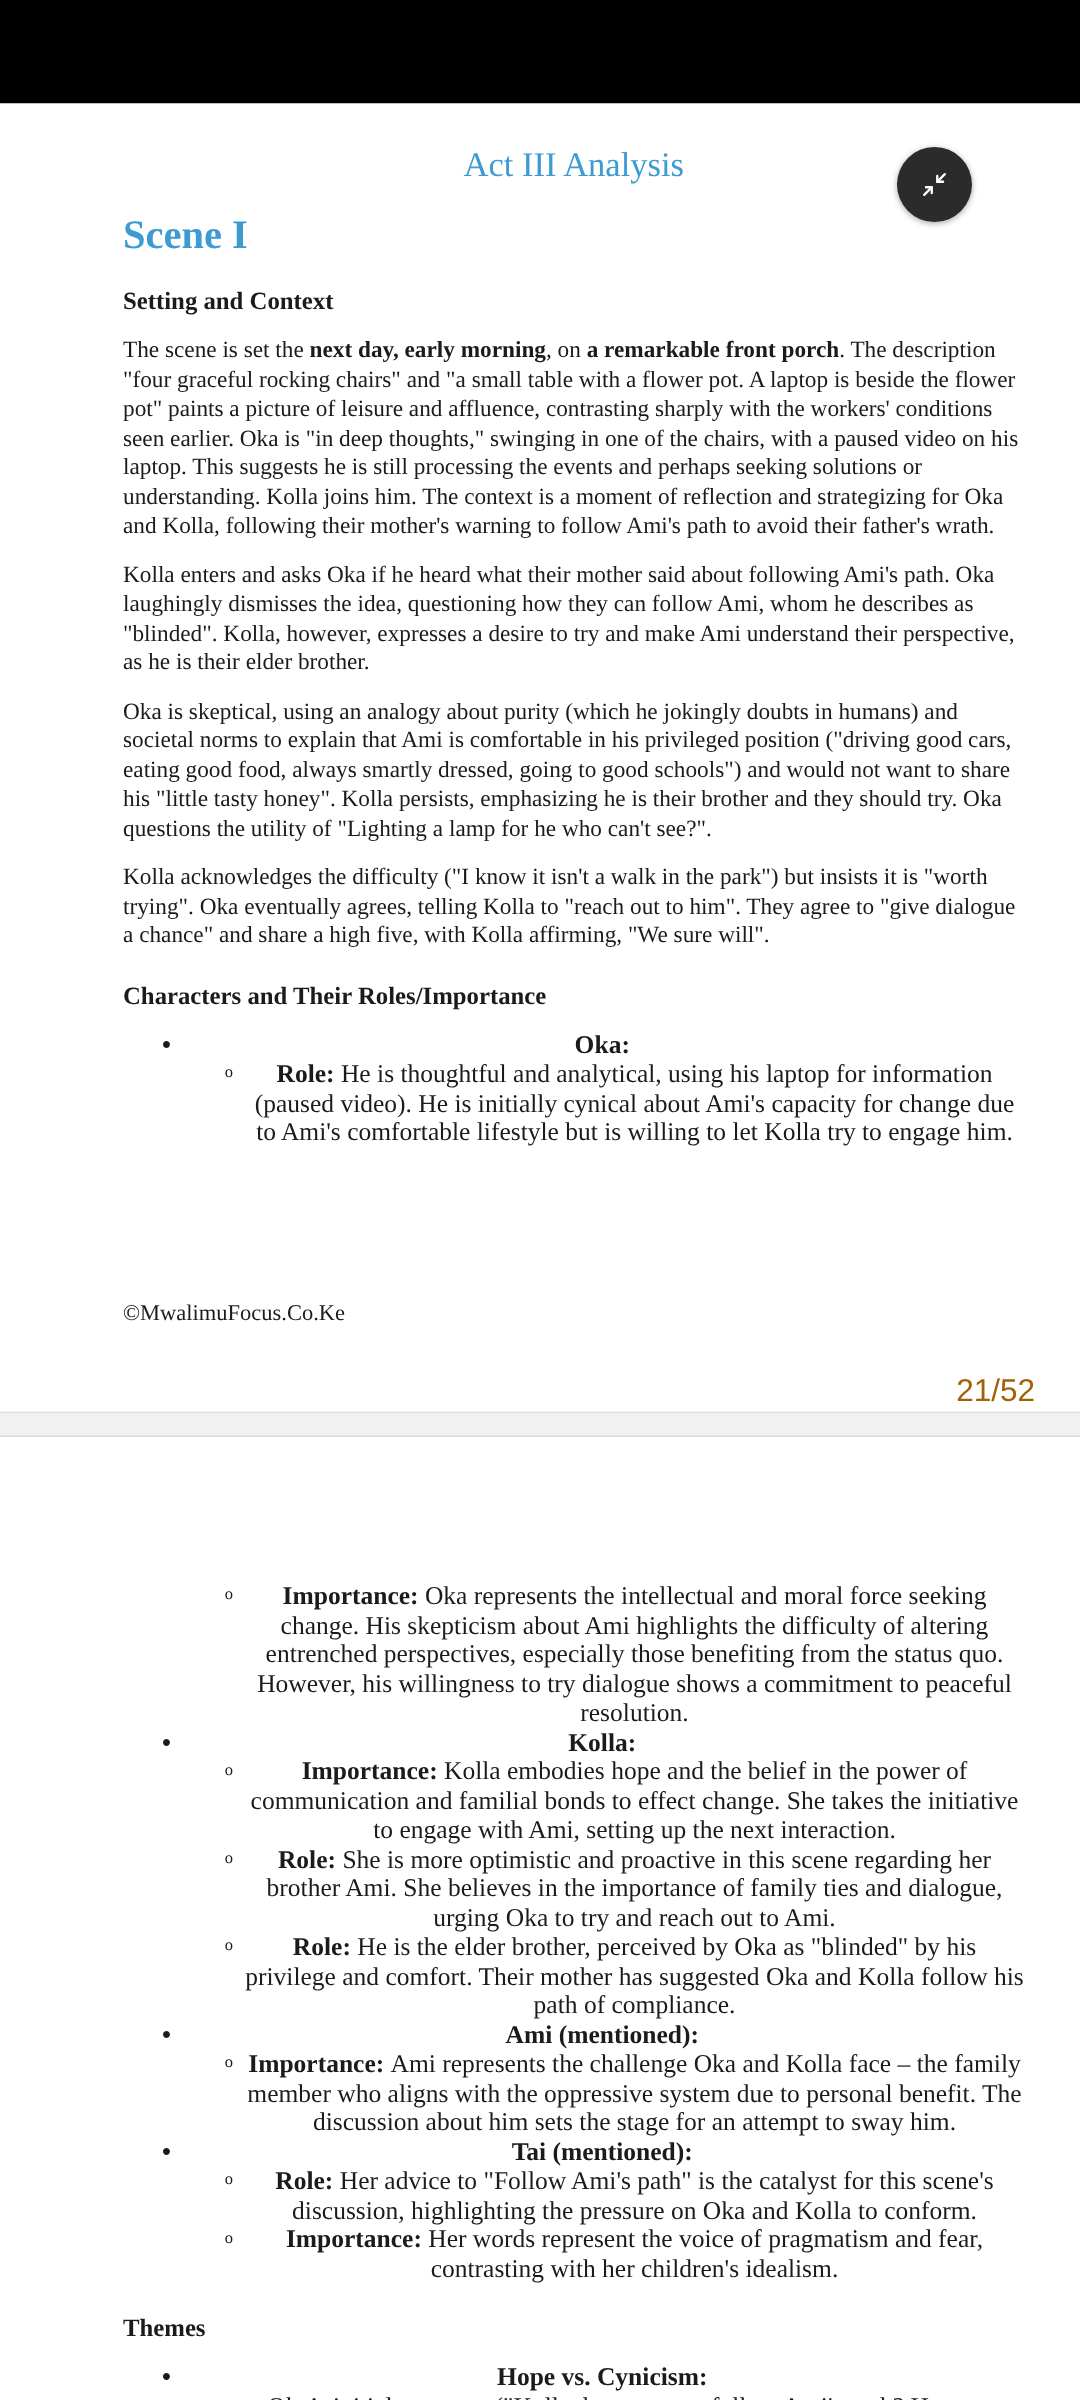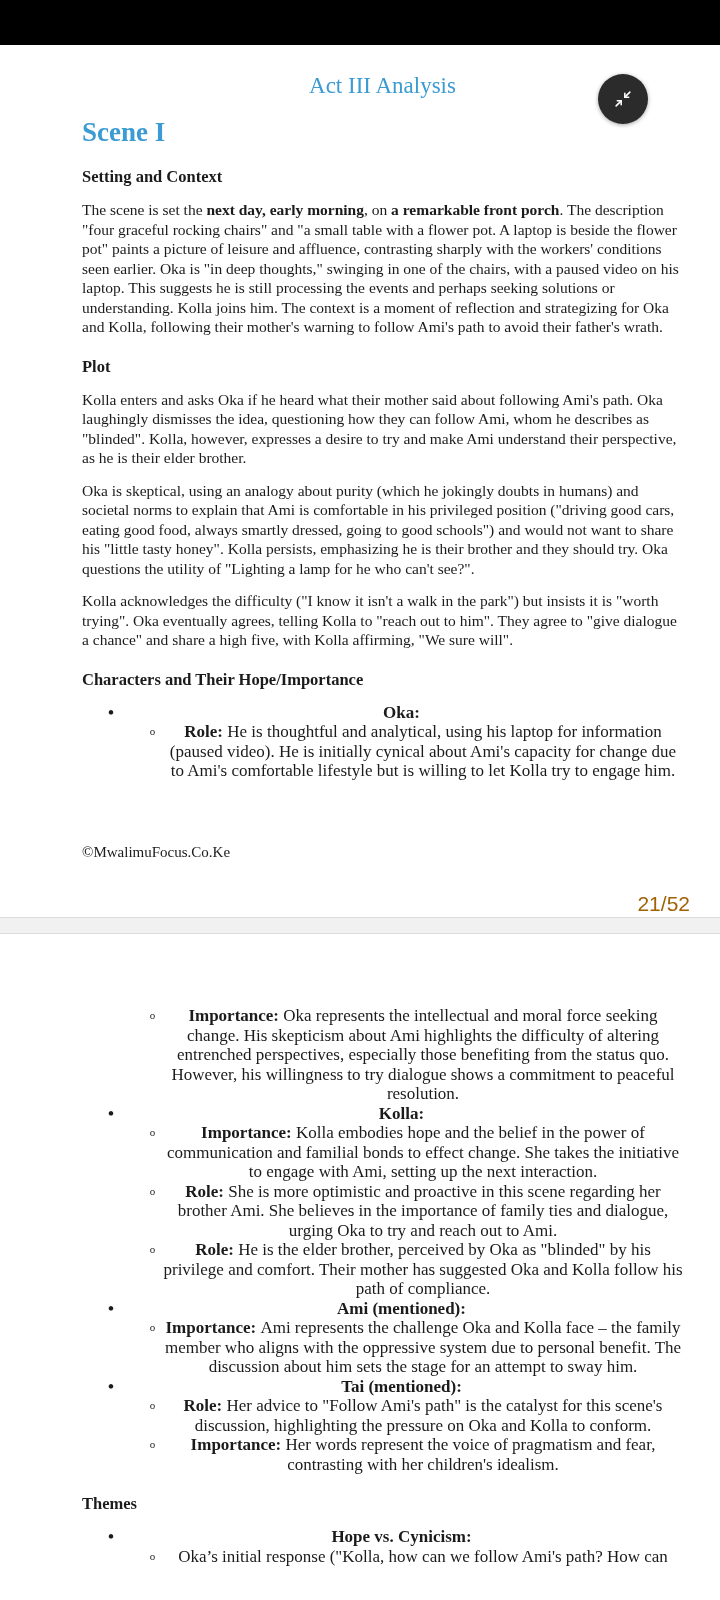--- a/index.html
+++ b/index.html
@@ -2,21 +2,21 @@
 <html><head>
 <meta charset="utf-8">
 <style>
   html,body{margin:0;padding:0;}
   body{
     width:720px;height:1600px;overflow:hidden;background:#000;
     font-family:"Liberation Serif", serif;color:#1b1b1b;
   }
   .statusbar{height:45px;background:#000;}
   .viewer{background:#fff;}
-  .page{background:#fff;box-sizing:border-box;padding-left:82px;padding-right:37px;position:relative;}
+  .page{background:#fff;box-sizing:border-box;padding-left:82px;padding-right:37px;position:relative;margin-top:24px;}
   .page1{height:872px;padding-top:27px;}
   .page2{height:752px;padding-top:72px;overflow:hidden;}
   .pagegap{height:17px;background:#f1f1f1;border-top:1px solid #dcdcdc;border-bottom:1px solid #dcdcdc;box-sizing:border-box;}
 
   .doc-title{color:#3c9bd2;font-size:23px;line-height:28px;text-align:center;font-weight:normal;margin:0;}
   .scene-heading{color:#3c9bd2;font-size:27px;line-height:30px;font-weight:bold;margin:17px 0 0 0;}
   .sec-heading{font-size:16.5px;font-weight:bold;margin:20px 0 0 0;line-height:20px;}
   .para{font-size:15.5px;line-height:19.5px;margin:13px 0 0 0;}
   .para b{font-weight:bold;}
 
@@ -66,27 +66,26 @@
         </svg>
       </span>
     </button>
 
     <h2 class="scene-heading">Scene I</h2>
 
     <h3 class="sec-heading">Setting and Context</h3>
 
     <p class="para"><span>The scene is set the </span><b>next day, early morning</b><span>, on </span><b>a remarkable front porch</b><span>. The description "four graceful rocking chairs" and "a small table with a flower pot. A laptop is beside the flower pot" paints a picture of leisure and affluence, contrasting sharply with the workers' conditions seen earlier. Oka is "in deep thoughts," swinging in one of the chairs, with a paused video on his laptop. This suggests he is still processing the events and perhaps seeking solutions or understanding. Kolla joins him. The context is a moment of reflection and strategizing for Oka and Kolla, following their mother's warning to follow Ami's path to avoid their father's wrath.</span></p>
 
-    <h3 class="sec-heading">Plot</h3>
 
     <p class="para">Kolla enters and asks Oka if he heard what their mother said about following Ami's path. Oka laughingly dismisses the idea, questioning how they can follow Ami, whom he describes as "blinded". Kolla, however, expresses a desire to try and make Ami understand their perspective, as he is their elder brother.</p>
     <p class="para">Oka is skeptical, using an analogy about purity (which he jokingly doubts in humans) and societal norms to explain that Ami is comfortable in his privileged position ("driving good cars, eating good food, always smartly dressed, going to good schools") and would not want to share his "little tasty honey". Kolla persists, emphasizing he is their brother and they should try. Oka questions the utility of "Lighting a lamp for he who can't see?".</p>
     <p class="para">Kolla acknowledges the difficulty ("I know it isn't a walk in the park") but insists it is "worth trying". Oka eventually agrees, telling Kolla to "reach out to him". They agree to "give dialogue a chance" and share a high five, with Kolla affirming, "We sure will".</p>
 
-    <h3 class="sec-heading">Characters and Their Hope/Importance</h3>
+    <h3 class="sec-heading">Characters and Their Roles/Importance</h3>
 
     <div class="list">
       <div class="li l1">
           <span class="m1"></span>
           <span class="txt"><b>Oka:</b></span>
         </div>
       <div class="li l2">
           <span class="m2"></span>
           <span class="txt"><b>Role: </b><span>He is thoughtful and analytical, using his laptop for information (paused video). He is initially cynical about Ami's capacity for change due to Ami's comfortable lifestyle but is willing to let Kolla try to engage him.</span></span>
         </div>

